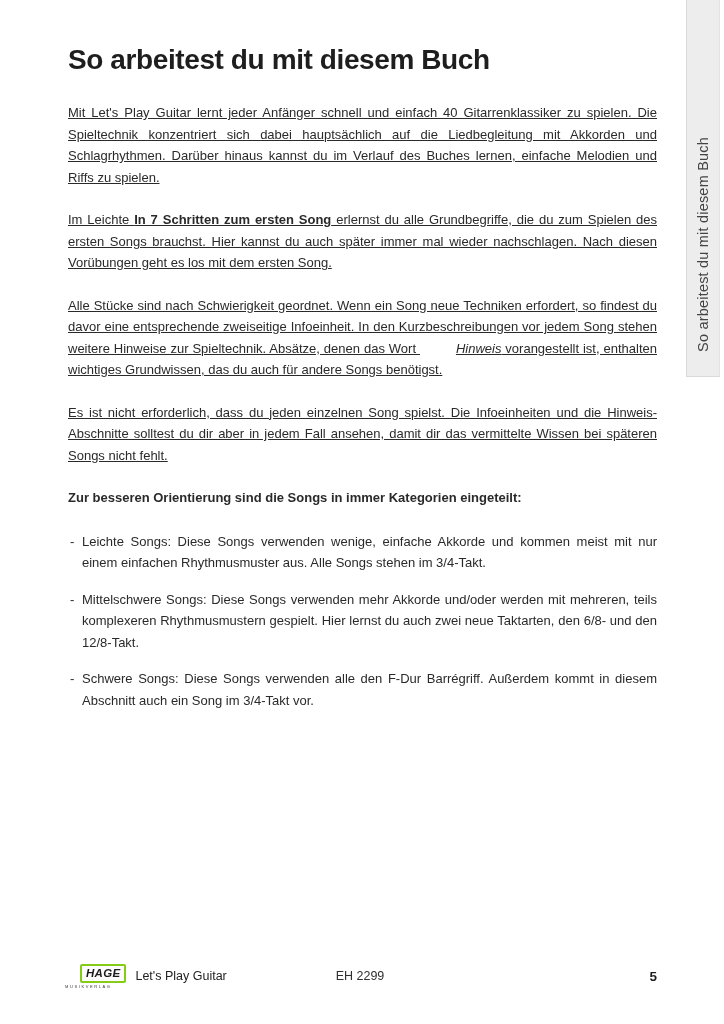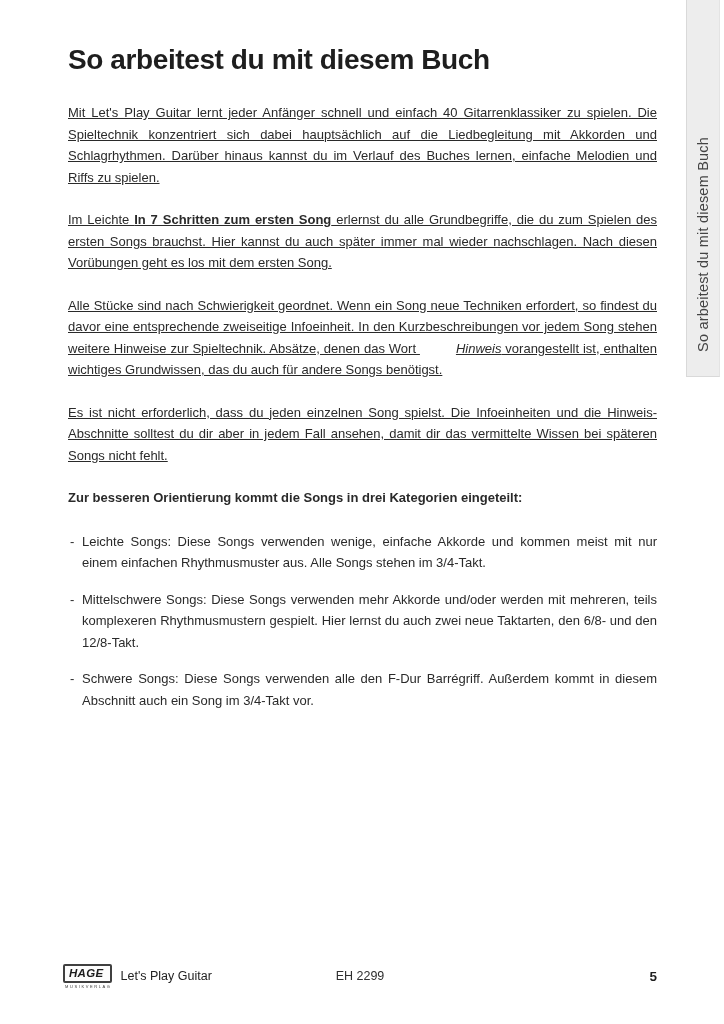--- a/index.html
+++ b/index.html
@@ -111,30 +111,31 @@
     font-size: 13.5px;
     font-weight: bold;
     color: #1e1e1e;
   }
   .hage-logo {
     display: inline-flex;
     flex-direction: column;
     align-items: stretch;
   }
   .hage-logo .logo-box {
-    border: 2px solid #404040;
+    border: 2px solid #84cc16;
     border-radius: 2px;
     padding: 0 4px 1px 4px;
     font-size: 11.5px;
     font-weight: bold;
     font-style: italic;
     letter-spacing: 0.3px;
     color: #1c1c1c;
     line-height: 14px;
     background: #fdfdfd;
+    margin-left: 17px;
   }
   .hage-logo .logo-sub {
     font-size: 4px;
     letter-spacing: 1.6px;
     color: #3a3a3a;
     margin-top: 1px;
     padding-left: 2px;
     white-space: nowrap;
     overflow: hidden;
   }
@@ -155,21 +156,21 @@
   <h1 class="page-title">So arbeitest du mit diesem Buch</h1>
 
   <p class="para"><span>Mit Let's Play Guitar lernt jeder Anfänger schnell und einfach 40 Gitarrenklassiker zu spielen. Die Spieltechnik konzentriert sich dabei hauptsächlich auf die Liedbegleitung mit Akkorden und Schlagrhythmen. Darüber hinaus kannst du im Verlauf des Buches lernen, einfache Melodien und Riffs zu spielen.</span></p>
 
   <p class="para"><span>Im Leichte </span><b>In 7 Schritten zum ersten Song</b><span> erlernst du alle Grundbegriffe, die du zum Spielen des ersten Songs brauchst. Hier kannst du auch später immer mal wieder nachschlagen. Nach diesen Vorübungen geht es los mit dem ersten Song.</span></p>
 
   <p class="para"><span>Alle Stücke sind nach Schwierigkeit geordnet. Wenn ein Song neue Techniken erfordert, so findest du davor eine entsprechende zweiseitige Infoeinheit. In den Kurzbeschreibungen vor jedem Song stehen weitere Hinweise zur Spieltechnik. Absätze, denen das Wort </span><i>Hinweis</i><span> vorangestellt ist, enthalten wichtiges Grundwissen, das du auch für andere Songs benötigst.</span></p>
 
   <p class="para"><span>Es ist nicht erforderlich, dass du jeden einzelnen Song spielst. Die Infoeinheiten und die Hinweis-Abschnitte solltest du dir aber in jedem Fall ansehen, damit dir das vermittelte Wissen bei späteren Songs nicht fehlt.</span></p>
 
-  <p class="categories-intro">Zur besseren Orientierung kommt die Songs in drei Kategorien eingeteilt:</p>
+  <p class="categories-intro">Zur besseren Orientierung sind die Songs in immer Kategorien eingeteilt:</p>
 
   <div class="bullet-item">
     <span class="marker">-</span>
     <span class="bullet-text">Leichte Songs: Diese Songs verwenden wenige, einfache Akkorde und kommen meist mit nur einem einfachen Rhythmusmuster aus. Alle Songs stehen im 3/4-Takt.</span>
   </div>
 
   <div class="bullet-item">
     <span class="marker">-</span>
     <span class="bullet-text">Mittelschwere Songs: Diese Songs verwenden mehr Akkorde und/oder werden mit mehreren, teils komplexeren Rhythmusmustern gespielt. Hier lernst du auch zwei neue Taktarten, den 6/8- und den 12/8-Takt.</span>
   </div>

